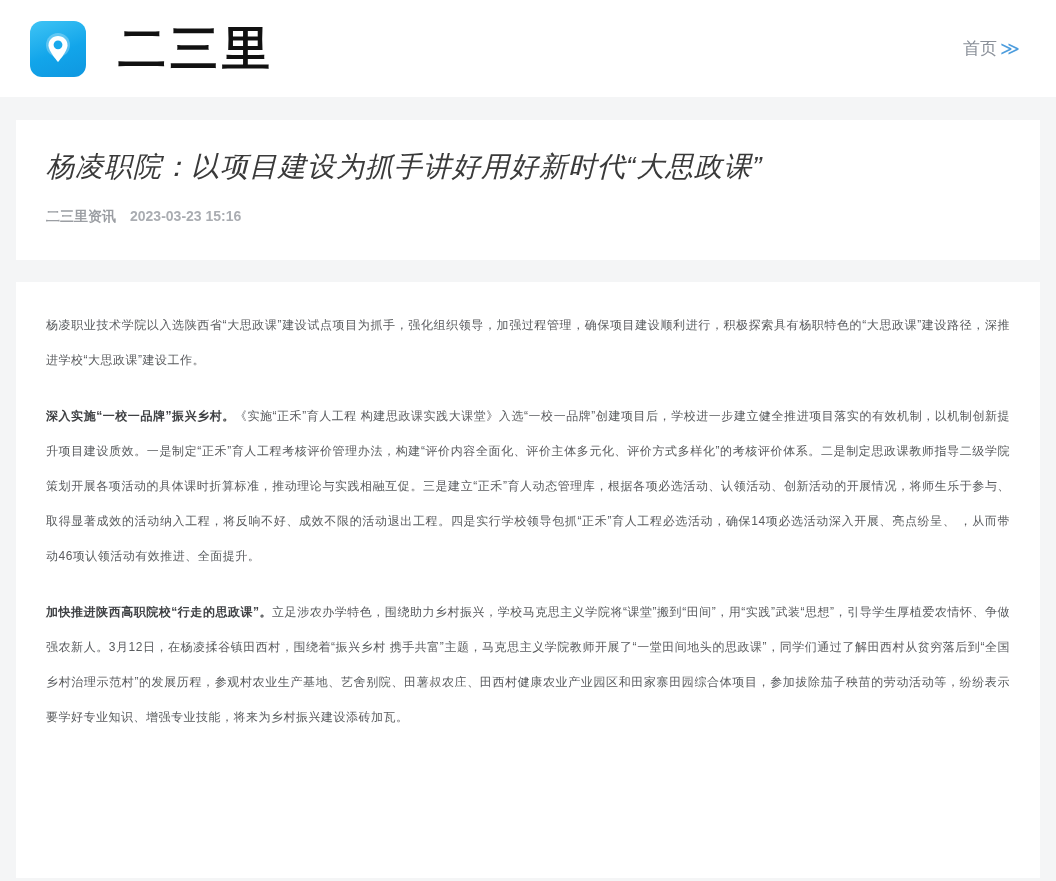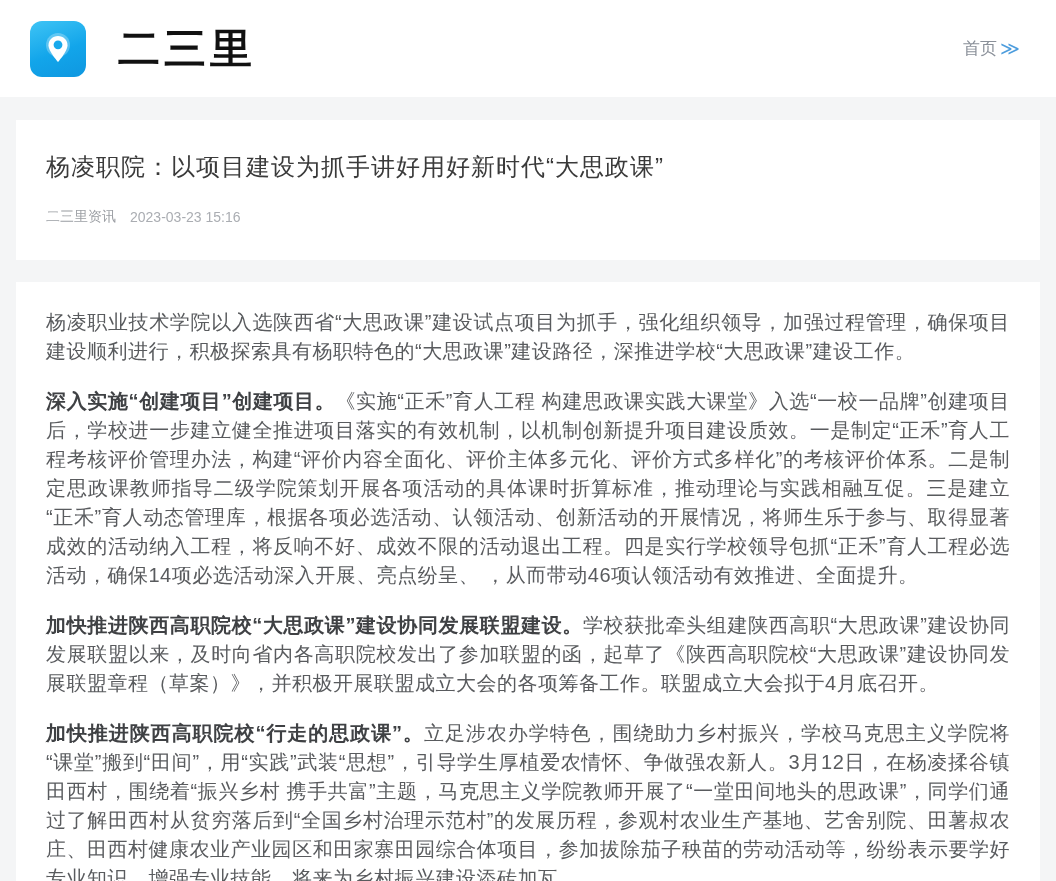--- a/index.html
+++ b/index.html
@@ -19,21 +19,21 @@
   }
   .logo-box {
     width: 56px; height: 56px;
     border-radius: 12px;
     background: linear-gradient(160deg, #3fc4f5 0%, #12a5ea 55%, #0f97e0 100%);
     display: flex; align-items: center; justify-content: center;
     flex: 0 0 auto;
   }
   .brand-text {
     margin-left: 32px;
-    font-size: 42px;
+    font-size: 48px;
     font-weight: bold;
     color: #111111;
     letter-spacing: 4px;
   }
   .header-spacer { flex: 1; }
   .nav-home {
     display: flex; align-items: center;
     cursor: pointer;
     font-size: 17px;
     text-align: right;
@@ -44,44 +44,46 @@
   
   .card {
     background: #ffffff;
     margin: 0 16px;
   }
   .title-card {
     margin-top: 23px;
     padding: 30px 30px 34px 30px;
   }
   .article-title {
-    font-size: 24px;
+    font-size: 28px;
     font-weight: 500;
     color: #3a3a3a;
     letter-spacing: 1px;
     line-height: 34px;
+    font-style: italic;
   }
   .byline {
     margin-top: 24px;
     font-size: 14px;
     color: #a6a9ad;
     display: flex;
-    align-items: center;
+    align-items: flex-start;
+    font-weight: bold;
   }
   .byline .source { margin-right: 14px; color: #9b9ea3; }
   .byline .time { color: #aaadb2; }
 
   .content-card {
     margin-top: 22px;
     padding: 26px 30px 30px 30px;
     min-height: 596px;
   }
   .para {
-    font-size: 20px;
-    line-height: 29px;
+    font-size: 12px;
+    line-height: 35px;
     color: #595b5e;
     letter-spacing: 0.5px;
     margin-bottom: 21px;
     text-align: justify;
   }
   .para .lead {
     font-weight: bold;
     color: #3f4144;
   }
 </style>
@@ -109,17 +111,16 @@
 <section class="card title-card">
   <h1 class="article-title">杨凌职院：以项目建设为抓手讲好用好新时代“大思政课”</h1>
   <div class="byline">
     <span class="source">二三里资讯</span>
     <span class="time">2023-03-23 15:16</span>
   </div>
 </section>
 
 <section class="card content-card">
   <p class="para"><span class="lead"></span><span>杨凌职业技术学院以入选陕西省“大思政课”建设试点项目为抓手，强化组织领导，加强过程管理，确保项目建设顺利进行，积极探索具有杨职特色的“大思政课”建设路径，深推进学校“大思政课”建设工作。</span></p>
-  <p class="para"><span class="lead">深入实施“创建项目”创建项目。</span><span>《实施“正禾”育人工程 构建思政课实践大课堂》入选“一校一品牌”创建项目后，学校进一步建立健全推进项目落实的有效机制，以机制创新提升项目建设质效。一是制定“正禾”育人工程考核评价管理办法，构建“评价内容全面化、评价主体多元化、评价方式多样化”的考核评价体系。二是制定思政课教师指导二级学院策划开展各项活动的具体课时折算标准，推动理论与实践相融互促。三是建立“正禾”育人动态管理库，根据各项必选活动、认领活动、创新活动的开展情况，将师生乐于参与、取得显著成效的活动纳入工程，将反响不好、成效不限的活动退出工程。四是实行学校领导包抓“正禾”育人工程必选活动，确保14项必选活动深入开展、亮点纷呈、 ，从而带动46项认领活动有效推进、全面提升。</span></p>
-  <p class="para"><span class="lead">加快推进陕西高职院校“大思政课”建设协同发展联盟建设。</span><span>学校获批牵头组建陕西高职“大思政课”建设协同发展联盟以来，及时向省内各高职院校发出了参加联盟的函，起草了《陕西高职院校“大思政课”建设协同发展联盟章程（草案）》，并积极开展联盟成立大会的各项筹备工作。联盟成立大会拟于4月底召开。</span></p>
+  <p class="para"><span class="lead">深入实施“一校一品牌”振兴乡村。</span><span>《实施“正禾”育人工程 构建思政课实践大课堂》入选“一校一品牌”创建项目后，学校进一步建立健全推进项目落实的有效机制，以机制创新提升项目建设质效。一是制定“正禾”育人工程考核评价管理办法，构建“评价内容全面化、评价主体多元化、评价方式多样化”的考核评价体系。二是制定思政课教师指导二级学院策划开展各项活动的具体课时折算标准，推动理论与实践相融互促。三是建立“正禾”育人动态管理库，根据各项必选活动、认领活动、创新活动的开展情况，将师生乐于参与、取得显著成效的活动纳入工程，将反响不好、成效不限的活动退出工程。四是实行学校领导包抓“正禾”育人工程必选活动，确保14项必选活动深入开展、亮点纷呈、 ，从而带动46项认领活动有效推进、全面提升。</span></p>
   <p class="para"><span class="lead">加快推进陕西高职院校“行走的思政课”。</span><span>立足涉农办学特色，围绕助力乡村振兴，学校马克思主义学院将“课堂”搬到“田间”，用“实践”武装“思想”，引导学生厚植爱农情怀、争做强农新人。3月12日，在杨凌揉谷镇田西村，围绕着“振兴乡村 携手共富”主题，马克思主义学院教师开展了“一堂田间地头的思政课”，同学们通过了解田西村从贫穷落后到“全国乡村治理示范村”的发展历程，参观村农业生产基地、艺舍别院、田薯叔农庄、田西村健康农业产业园区和田家寨田园综合体项目，参加拔除茄子秧苗的劳动活动等，纷纷表示要学好专业知识、增强专业技能，将来为乡村振兴建设添砖加瓦。</span></p>
 
 </section>
 
 </body></html>

